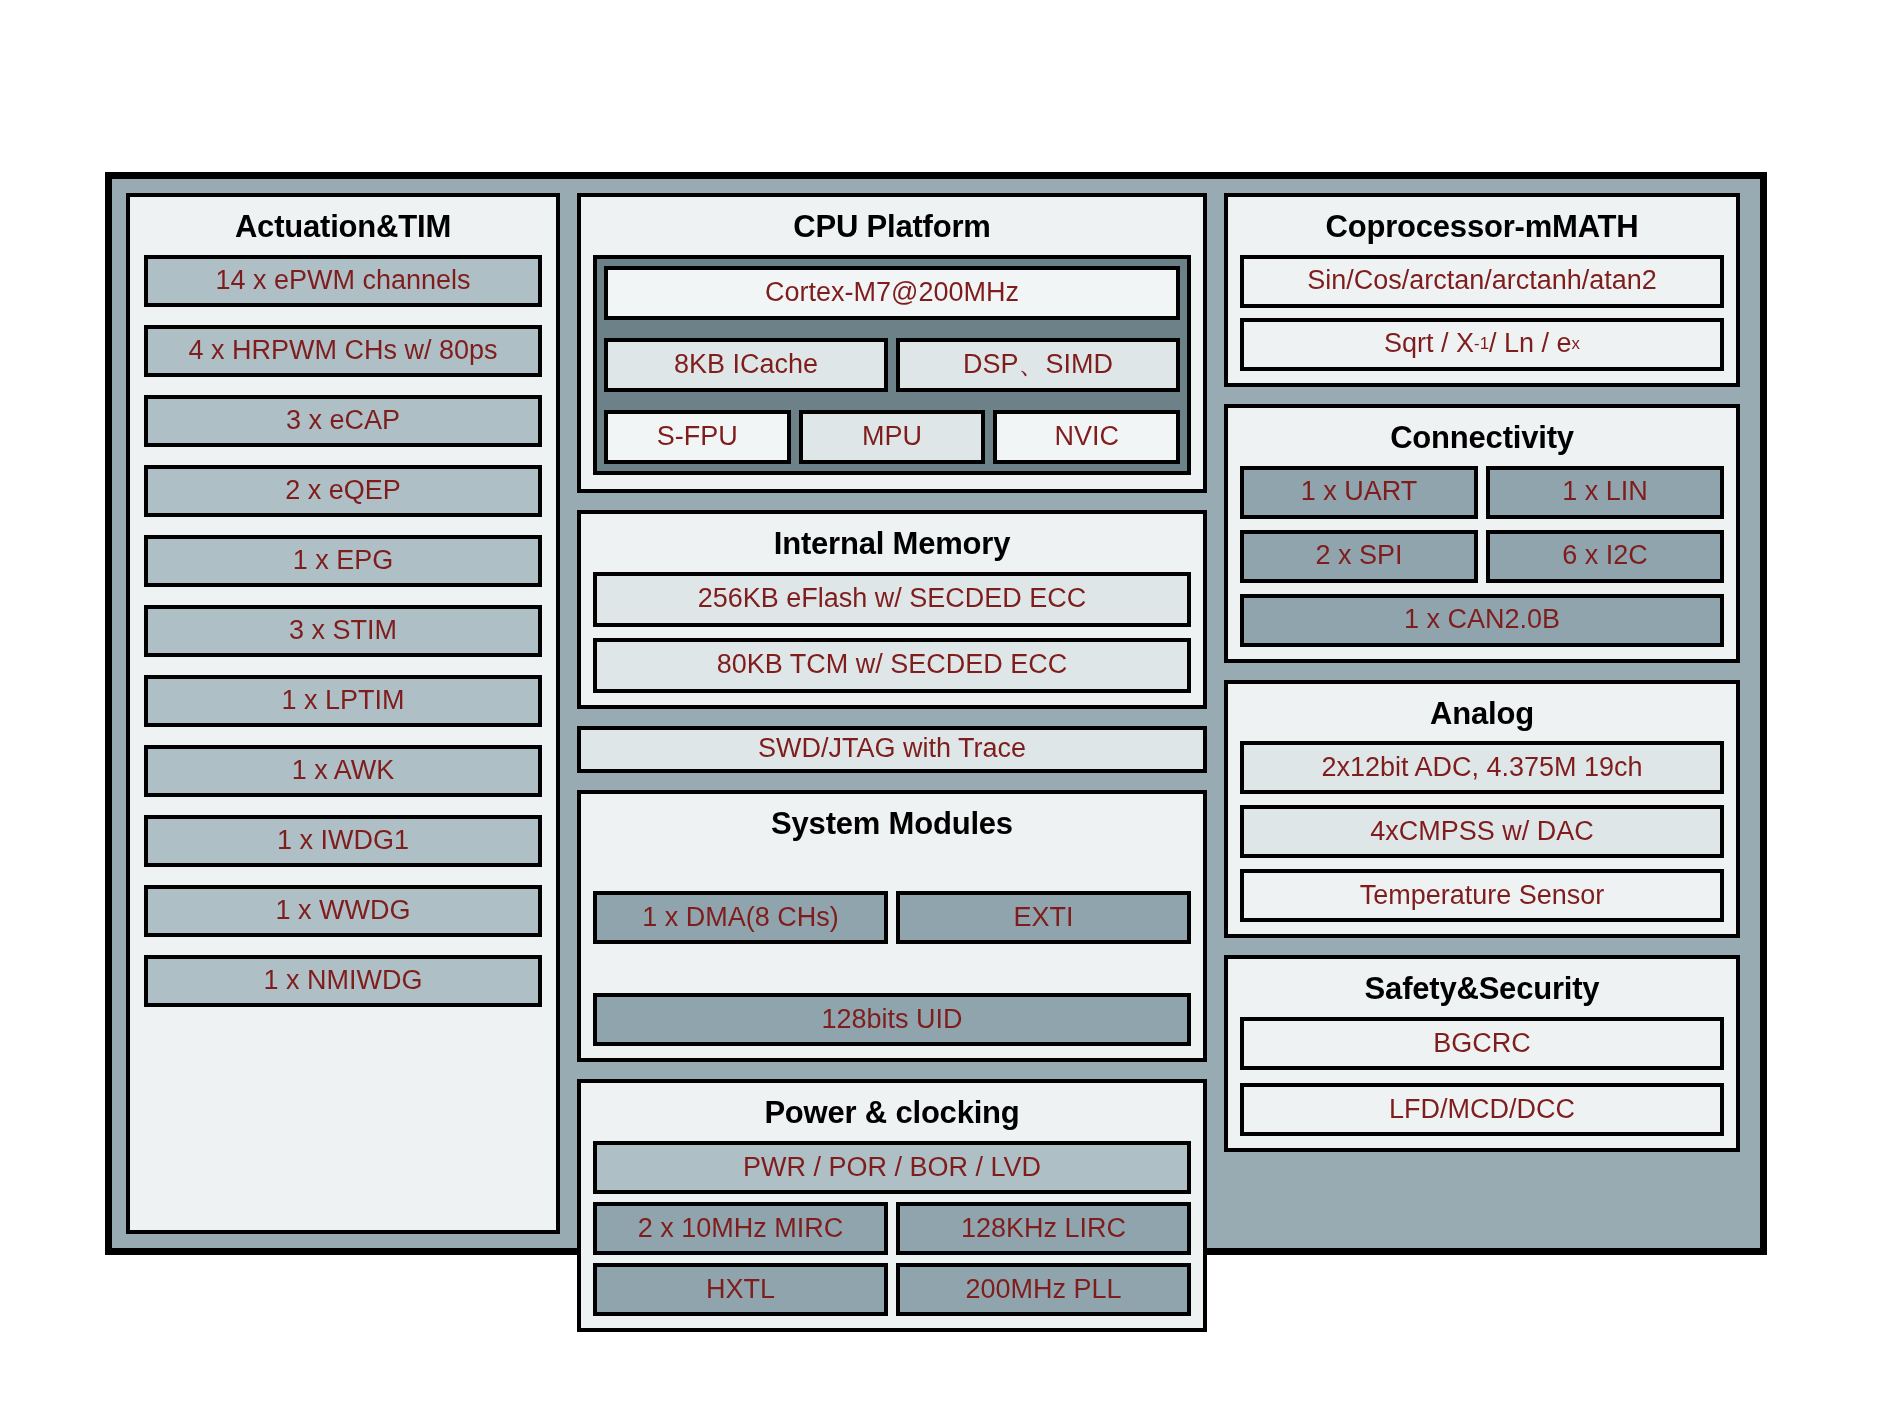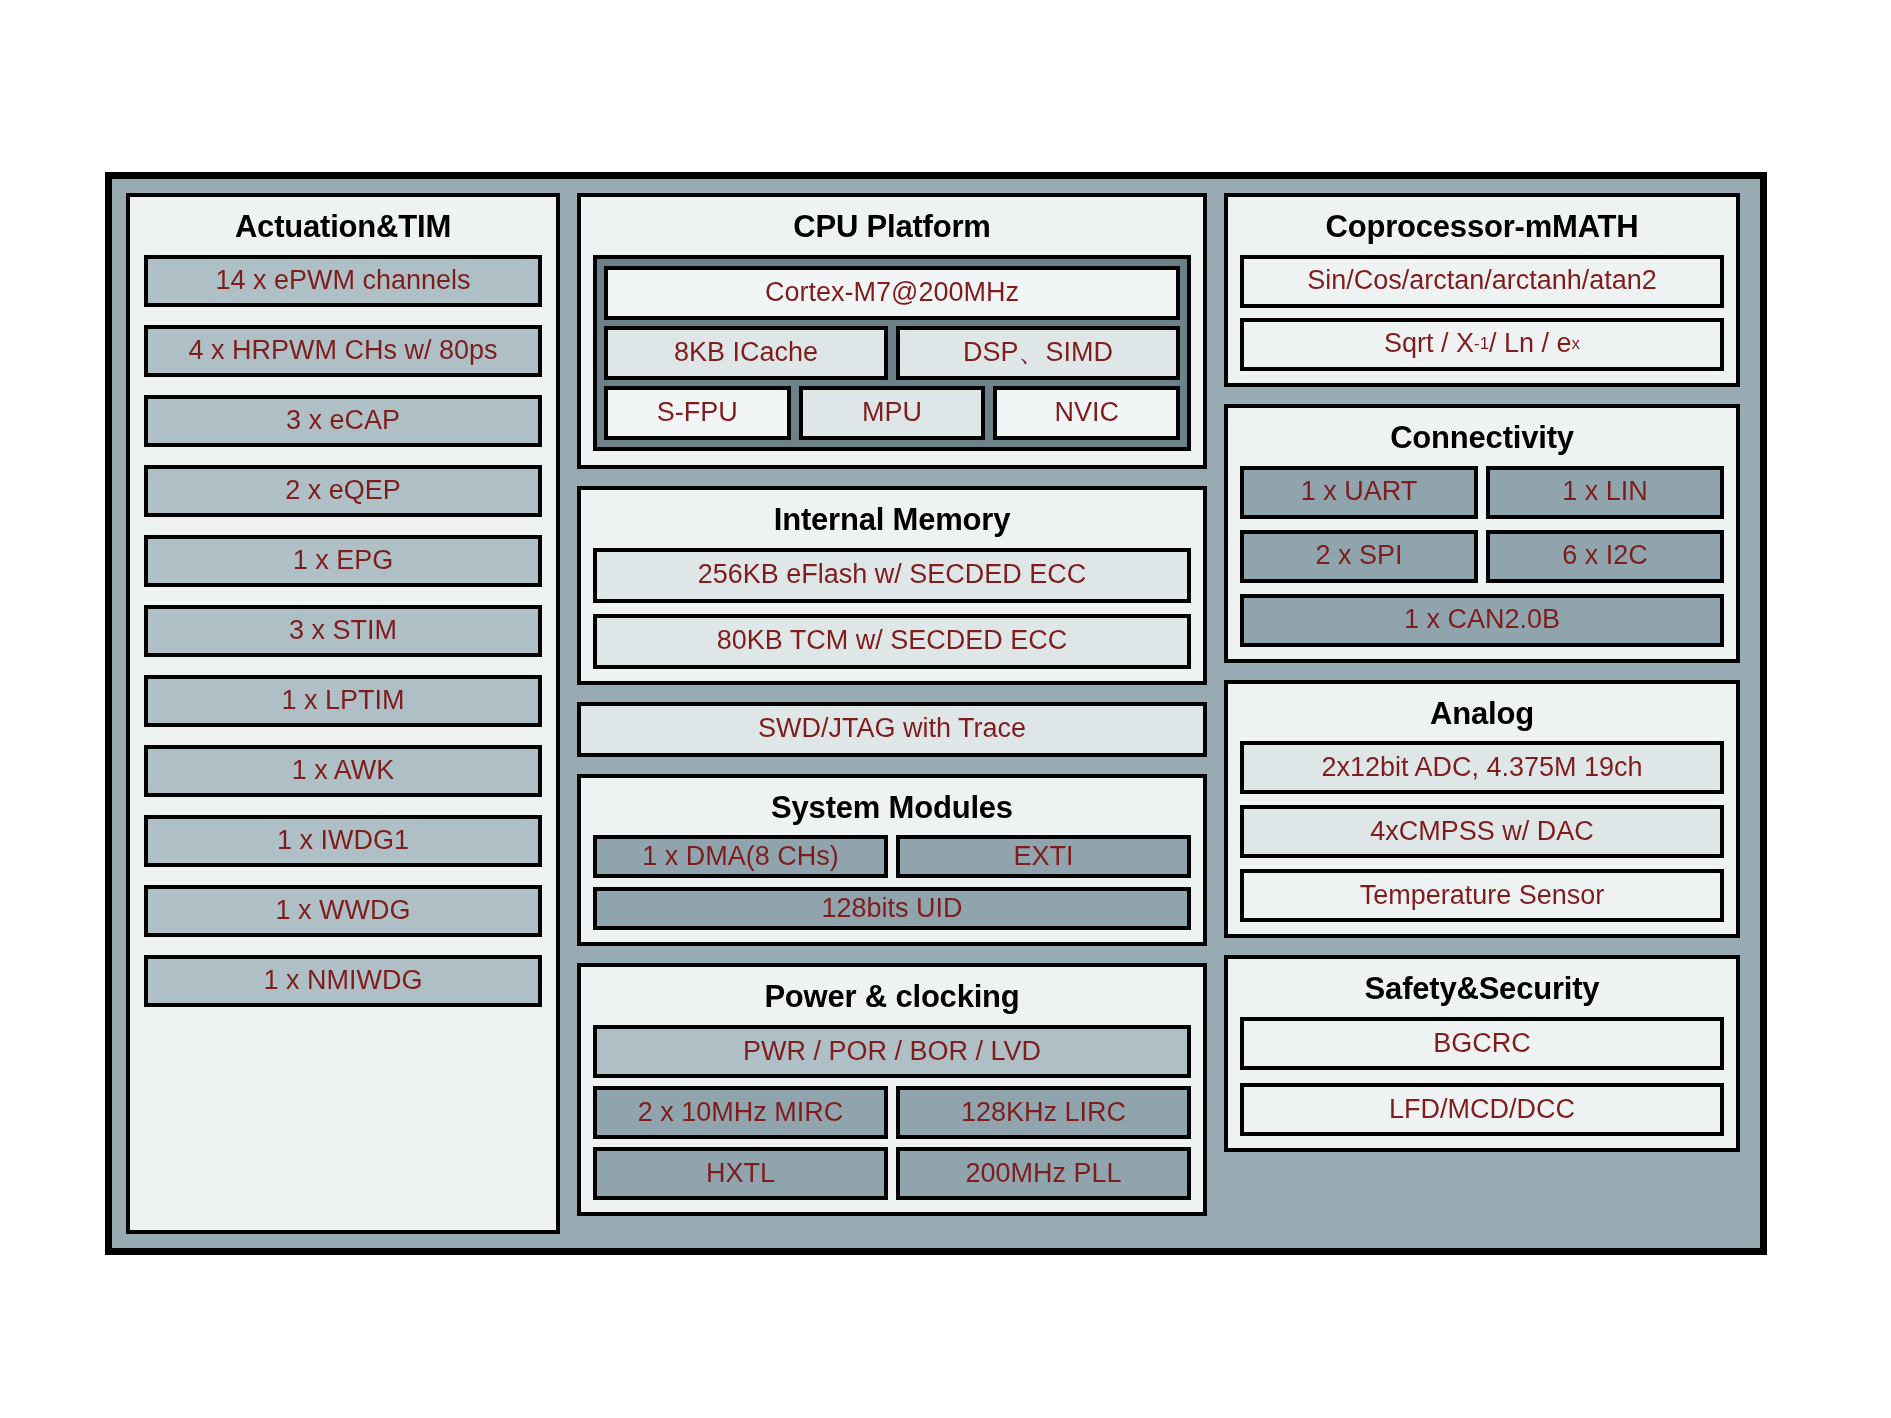--- a/index.html
+++ b/index.html
@@ -92,43 +92,43 @@
 
   
   #grp-cpu { padding-bottom: 14px; }
   .cpu-core {
     background: #6d8189;
     border: 4px solid #000000;
     box-sizing: border-box;
     padding: 7px;
     display: flex;
     flex-direction: column;
-    gap: 6px;
+    gap: 18px;
   }
   .cpu-core .item { height: 54px; }
   .row2 { display: flex; gap: 8px; }
   .row2 > .item { flex: 1 1 0; }
   .row3 { display: flex; gap: 8px; border-radius: 25px; }
   .row3 > .item { flex: 1 1 0; }
 
   #grp-memory .item { height: 55px; }
   #grp-memory .item.first { margin-bottom: 11px; }
 
   #grp-swd {
     padding: 0;
     border: 4px solid #000000;
   }
   #grp-swd .item {
     border: none;
-    height: 47px;
+    height: 39px;
     width: 100%;
   }
 
   #grp-sysmod .stack { display: flex; flex-direction: column; gap: 9px; }
-  #grp-sysmod .item { height: 43px; }
+  #grp-sysmod .item { height: 53px; margin-top: 40px; }
 
   #grp-power .stack { display: flex; flex-direction: column; gap: 8px; }
   #grp-power .item { height: 53px; }
 
   
   #grp-math .item { height: 53px; }
   #grp-math .item.first { margin-bottom: 10px; }
 
   #grp-conn .stack { display: flex; flex-direction: column; gap: 11px; }
   #grp-conn .item { height: 53px; }

